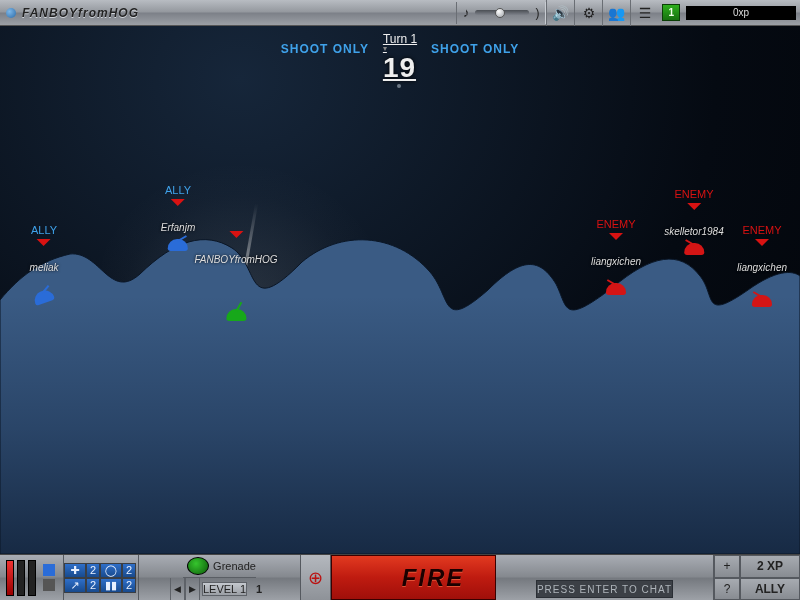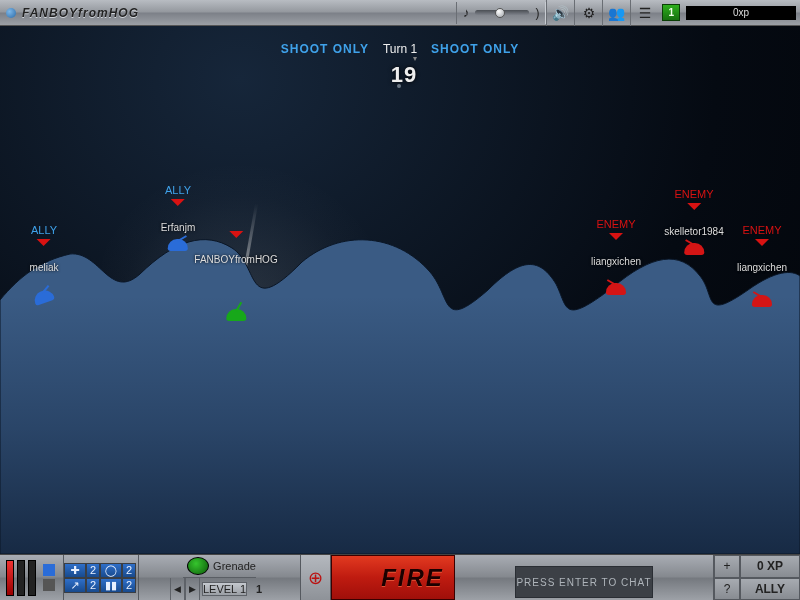--- a/index.html
+++ b/index.html
@@ -77,26 +77,26 @@
     position: relative;
     width: 800px; height: 528px;
     background: radial-gradient(ellipse at 30% 10%, #16263a 0%, #050a12 60%, #020408 100%);
   }
   .turn-header {
     position:absolute; top:16px; width:100%;
     display:flex; justify-content:center; gap:62px;
     color:#3fa2ea; font-size:12px; font-weight:bold; letter-spacing:1px;
   }
   .turn-center {
-    position:absolute; top:16px; left:50%; transform:translateX(-50%);
-    text-align:right; color:#eee;
+    position:absolute; top:6px; left:50%; transform:translateX(-50%);
+    text-align:left; color:#eee;text-decoration:underline;
   }
   .turn-center .lbl { font-size:12px; }
   .turn-center .timer {
-    font-size:22px; font-weight:bold; letter-spacing:1px;
+    font-size:28px; font-weight:bold; letter-spacing:1px;
     text-shadow: 0 0 4px #000;
   }
 
   
   .terrain {
     position:absolute; bottom:0; left:0;
   }
 
   
   .fan {
@@ -124,21 +124,21 @@
 
   
   .unit {
     position:absolute; text-align:center;
     transform: translateX(-50%);
     pointer-events:none;
   }
   .unit .role { font-size:11px; font-weight:normal; letter-spacing:0px; }
   .unit.ally .role { color:#3fa2ea; }
   .unit.enemy .role { color:#d81212; }
-  .unit .name { font-size:10px; color:#ddd; margin-top:16px; text-shadow:0 0 3px #000; }
+  .unit .name { font-size:10px; color:#ddd; margin-top:16px; text-shadow:0 0 3px #000;font-style:italic; }
   .unit .tri {
     width:0;height:0; margin:3px auto 2px;
     border-left:7px solid transparent;
     border-right:7px solid transparent;
     border-top:7px solid #d81212;
   }
   .tank {
     width:20px; height:12px; margin:0 auto;
     border-radius: 10px 10px 3px 3px;
     position:relative;
@@ -222,38 +222,38 @@
 
   .target-btn {
     width:30px; display:flex; align-items:center; justify-content:center;
     background:linear-gradient(to bottom,#b4b8be,#8e9298);
     border-right:1px solid #55595f;
     font-size:18px; color:#b11; cursor:pointer;
   }
 
   
   .fire-btn {
-    width:124px;
+    width:165px;
     background: linear-gradient(to bottom,#e23a20 0%, #bf1b10 50%, #a00f0a 100%);
     display:flex; align-items:center; justify-content:center;
     color:#1b0000;
     font-size:24px; font-weight:bold; font-style:italic; letter-spacing:2px;
     text-shadow: 0 1px 0 rgba(255,120,80,0.6);
     cursor:pointer;
     border:1px solid #3a0000;
     padding-left:39px;
   }
 
   
   .chat {
     flex:1; display:flex; flex-direction:column;
   }
   .chat .log { flex:1; background:linear-gradient(#7a7e84,#6c7076); }
   .chat .input {
-    height:32px; margin:2px 17px;
+    height:18px; margin:2px 17px;
     background: #3c4046;
     display:flex; align-items:center; justify-content:center;
     color:#aeb4ba; font-size:10px; letter-spacing:1px;
     border:1px solid #2a2e34;
   }
 
   
   .rgrid {
     width:86px; display:grid; grid-template-columns: 26px 1fr; grid-template-rows:1fr 1fr;
   }
@@ -416,18 +416,18 @@
 
   <div class="fire-btn">FIRE</div>
 
   <div class="panel chat">
     <div class="log"></div>
     <div class="input">PRESS ENTER TO CHAT</div>
   </div>
 
   <div class="rgrid">
     <div class="c">+</div>
-    <div class="c wide">0 XP</div>
+    <div class="c wide">2 XP</div>
     <div class="c">?</div>
     <div class="c wide">ALLY</div>
   </div>
 
 </div>
 
 </body></html>

